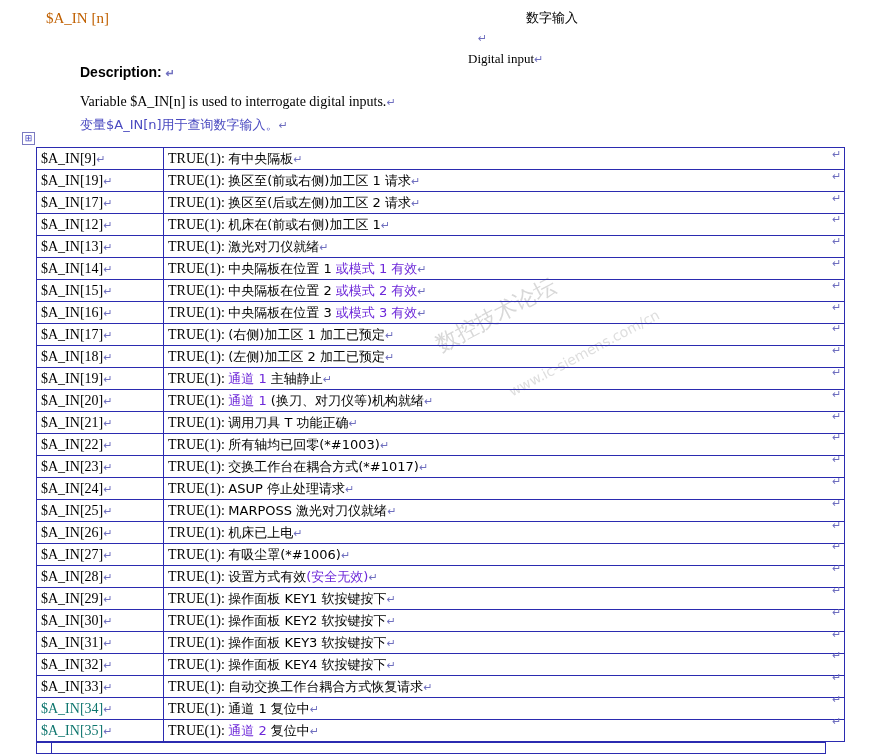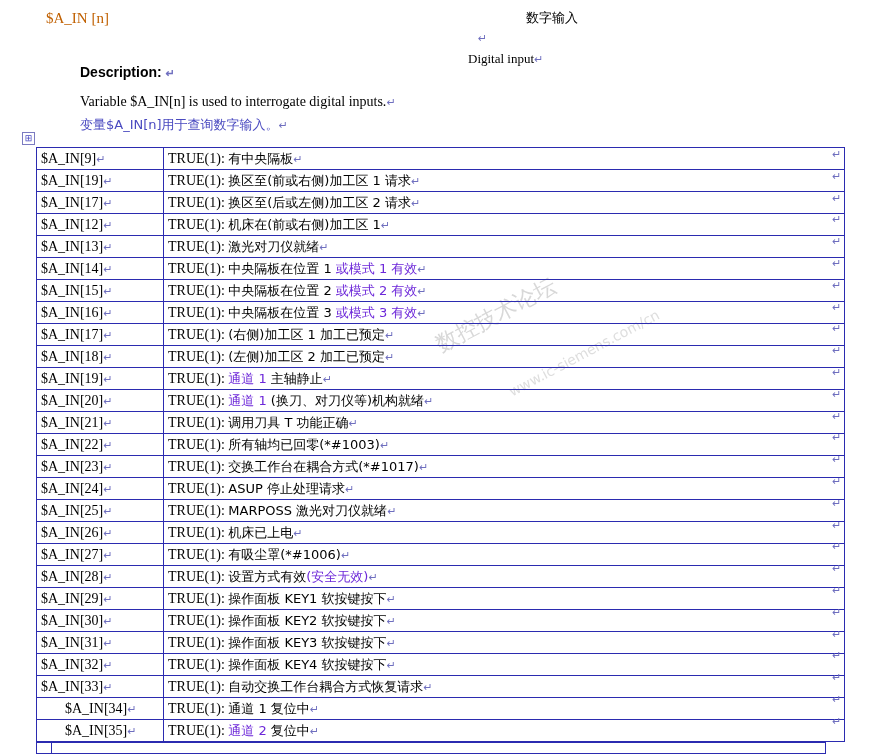--- a/index.html
+++ b/index.html
@@ -111,22 +111,21 @@
     font-family: "Liberation Serif", serif;
   }
   td.c-desc {
     width: 672px;
     position: relative;
   }
   .varname {
     color: #000000;
   }
   .varname.accent {
-    color: #000000;
-    margin-left: 24px;
+    color: #0f766e;
   }
   .cn {
     font-family: "DejaVu Sans", sans-serif;
     font-size: 13px;
   }
   .true-lbl {
     font-family: "Liberation Serif", serif;
     font-size: 14px;
   }
   .orange {

